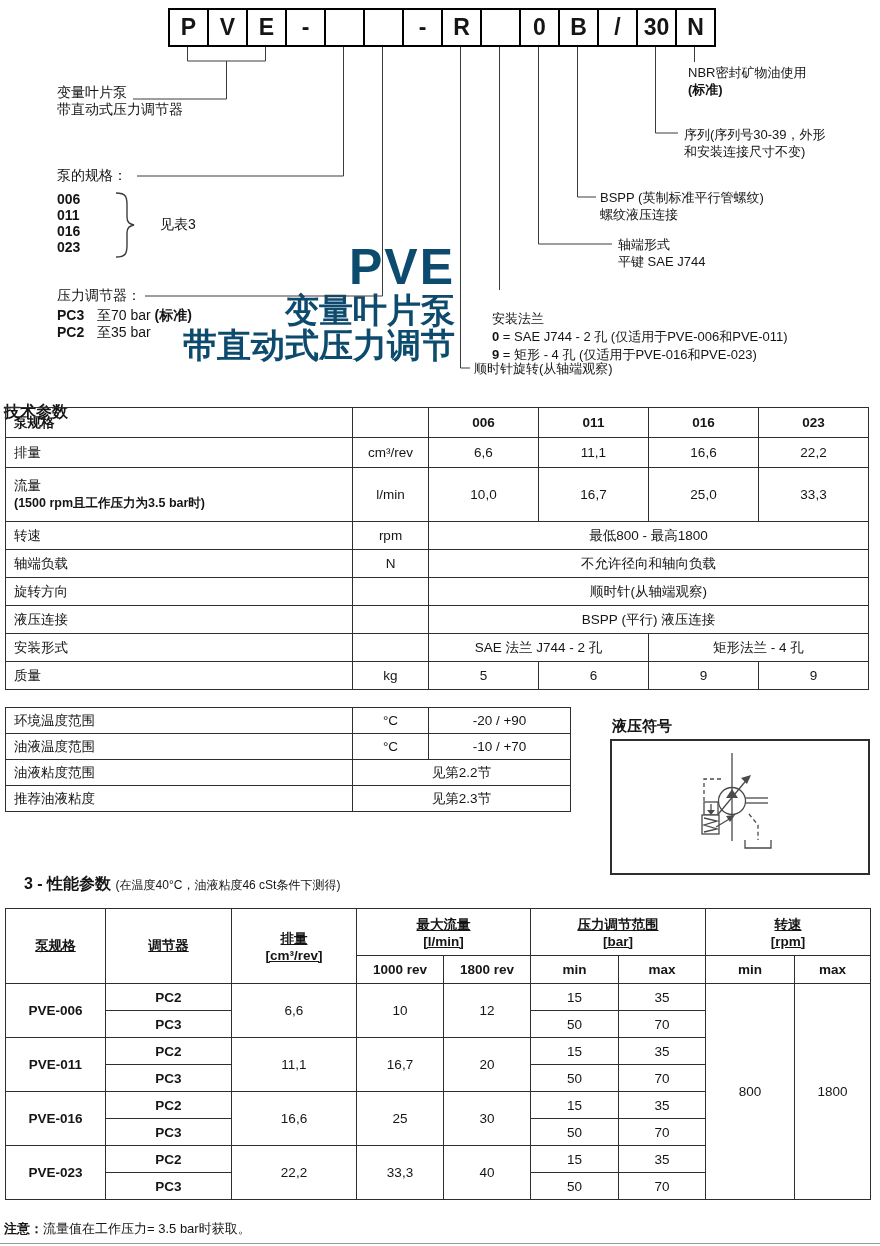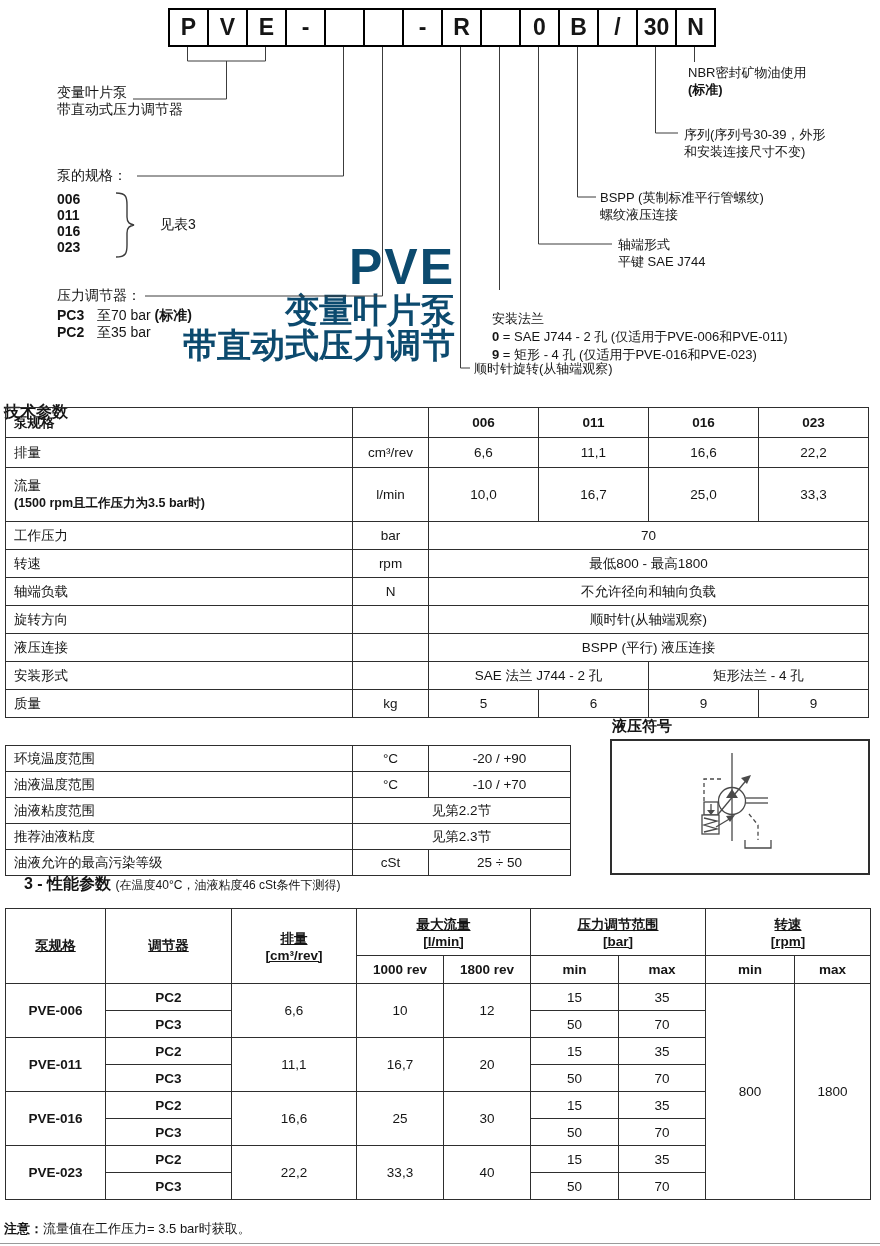--- a/index.html
+++ b/index.html
@@ -165,25 +165,20 @@
         </tr>
         <tr class="h54">
           <td class="label">流量<br><span class="small2">(1500 rpm且工作压力为3.5 bar时)</span></td>
           <td>l/min</td>
           <td>10,0</td>
           <td>16,7</td>
           <td>25,0</td>
           <td>33,3</td>
         </tr>
         <tr class="h28">
-          <td class="label">工作压力</td>
-          <td>bar</td>
-          <td colspan="4">70</td>
-        </tr>
-        <tr class="h28">
           <td class="label">转速</td>
           <td>rpm</td>
           <td colspan="4">最低800 - 最高1800</td>
         </tr>
         <tr class="h28">
           <td class="label">轴端负载</td>
           <td>N</td>
           <td colspan="4">不允许径向和轴向负载</td>
         </tr>
         <tr class="h28">
@@ -205,21 +200,21 @@
         <tr class="h28">
           <td class="label">质量</td>
           <td>kg</td>
           <td>5</td>
           <td>6</td>
           <td>9</td>
           <td>9</td>
         </tr>
       </tbody>
     </table>
-  <table class="abs" style="left:5px;top:745px;width:565px;">
+  <table class="abs" style="left:5px;top:707px;width:565px;">
       <colgroup>
         <col style="width:347px">
         <col style="width:76px">
         <col style="width:142px">
       </colgroup>
       <tbody>
         <tr class="h26">
           <td class="label">环境温度范围</td>
           <td>°C</td>
           <td>-20 / +90</td>
@@ -229,25 +224,20 @@
           <td>°C</td>
           <td>-10 / +70</td>
         </tr>
         <tr class="h26">
           <td class="label">油液粘度范围</td>
           <td colspan="2">见第2.2节</td>
         </tr>
         <tr class="h26">
           <td class="label">推荐油液粘度</td>
           <td colspan="2">见第2.3节</td>
-        </tr>
-        <tr class="h26">
-          <td class="label">油液允许的最高污染等级</td>
-          <td>cSt</td>
-          <td>25 ÷ 50</td>
         </tr>
       </tbody>
     </table>
 
   <div class="hyd-title">液压符号</div>
   <div class="hyd-box">
     <svg width="256" height="132" viewBox="0 0 256 132">
       <g stroke="#4a4a4a" stroke-width="1.3" fill="none">
         <line x1="120" y1="12" x2="120" y2="100"></line>
         <circle cx="120" cy="60" r="13.5"></circle>

